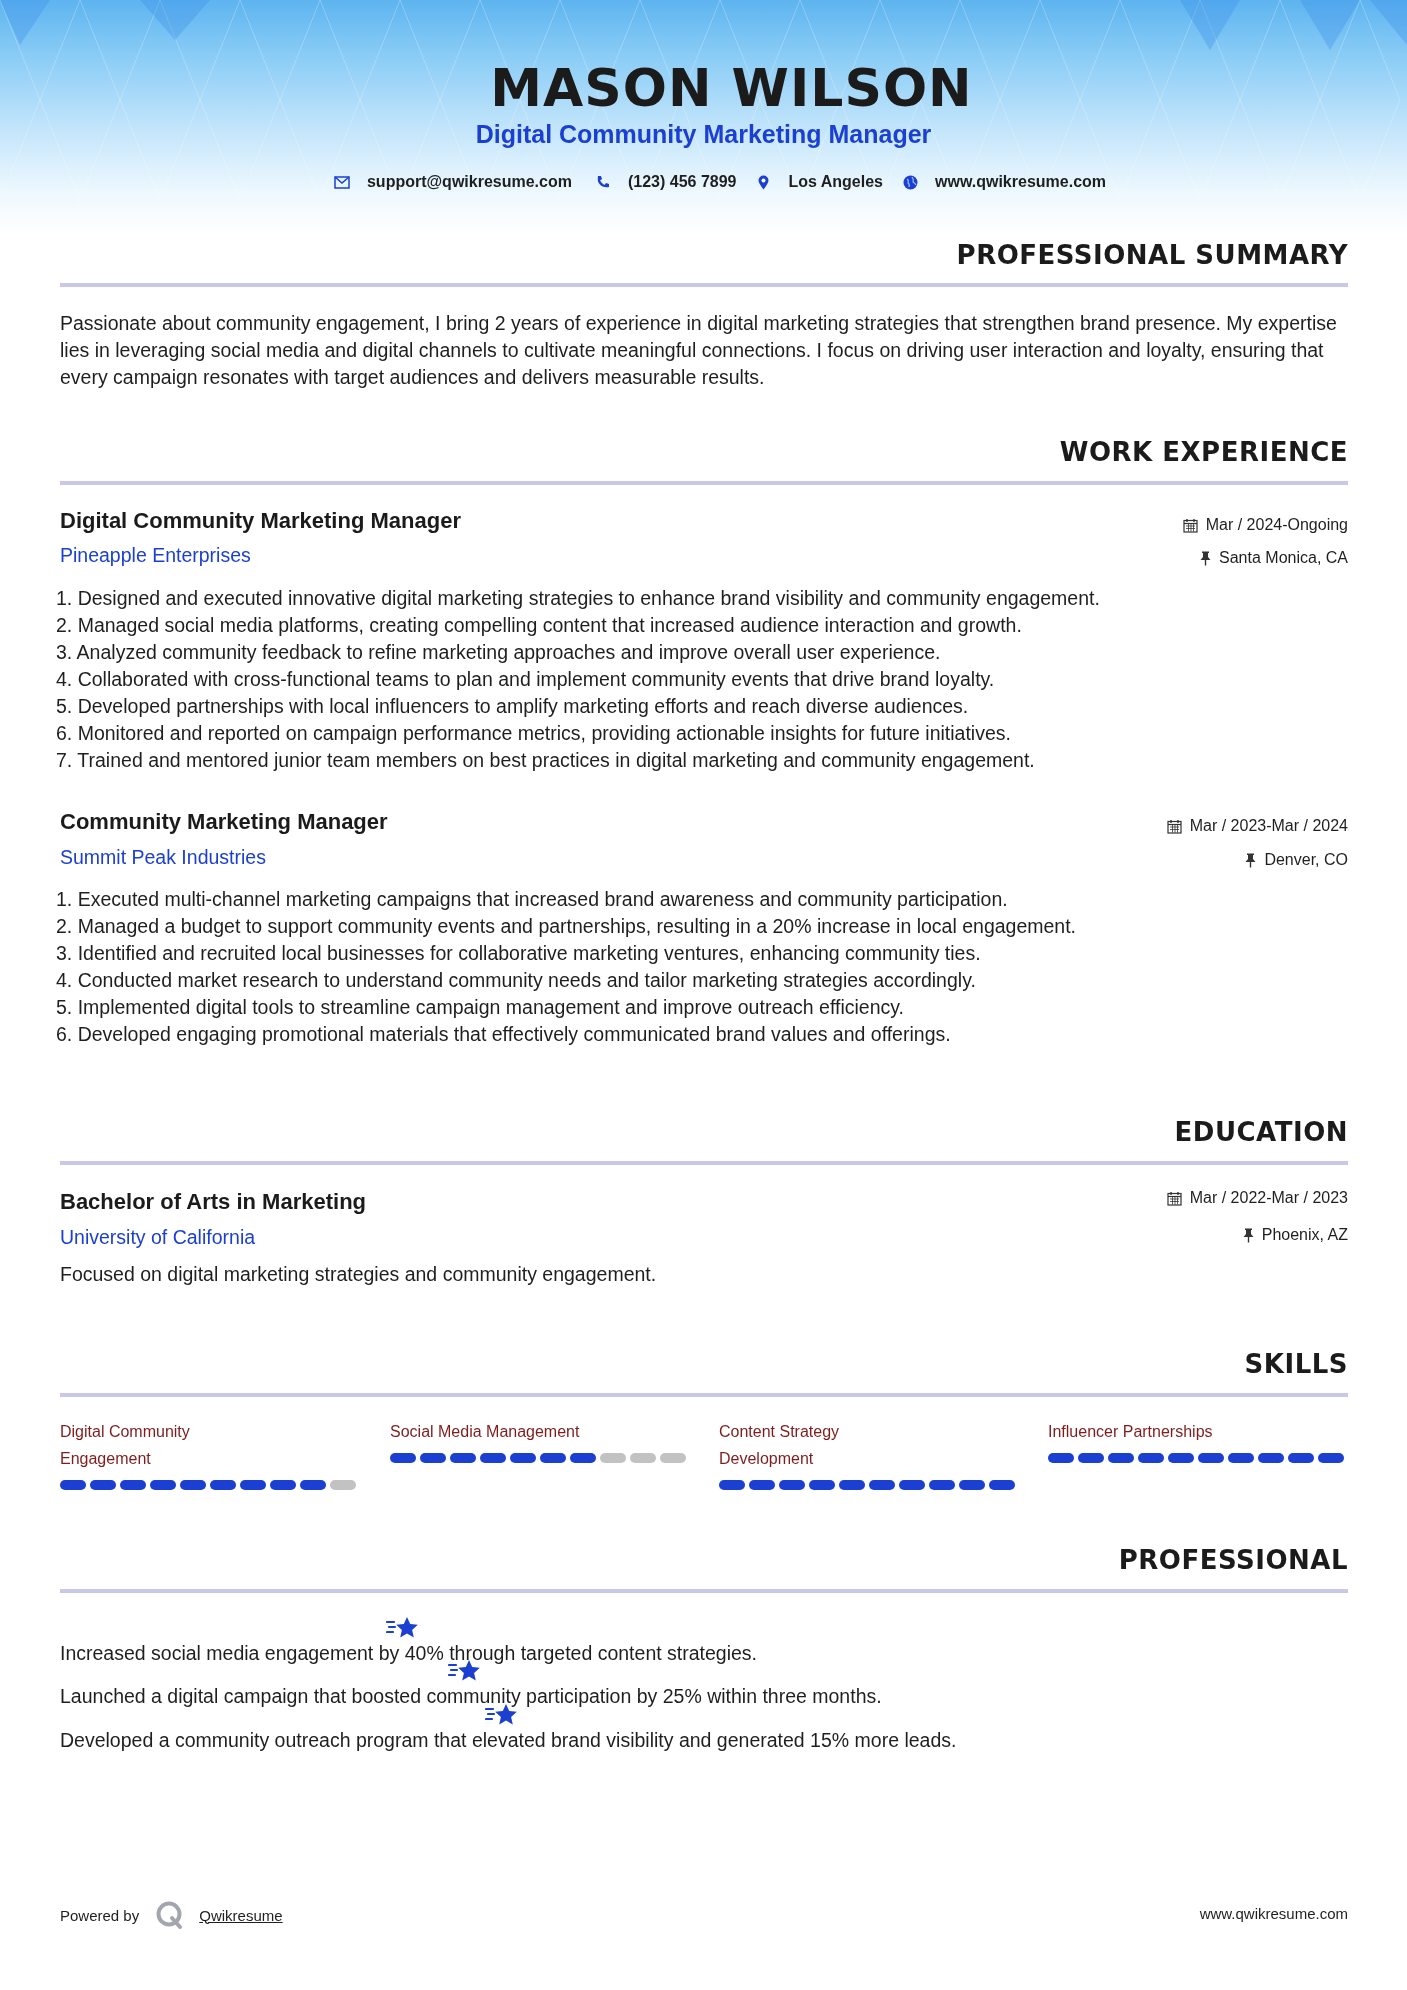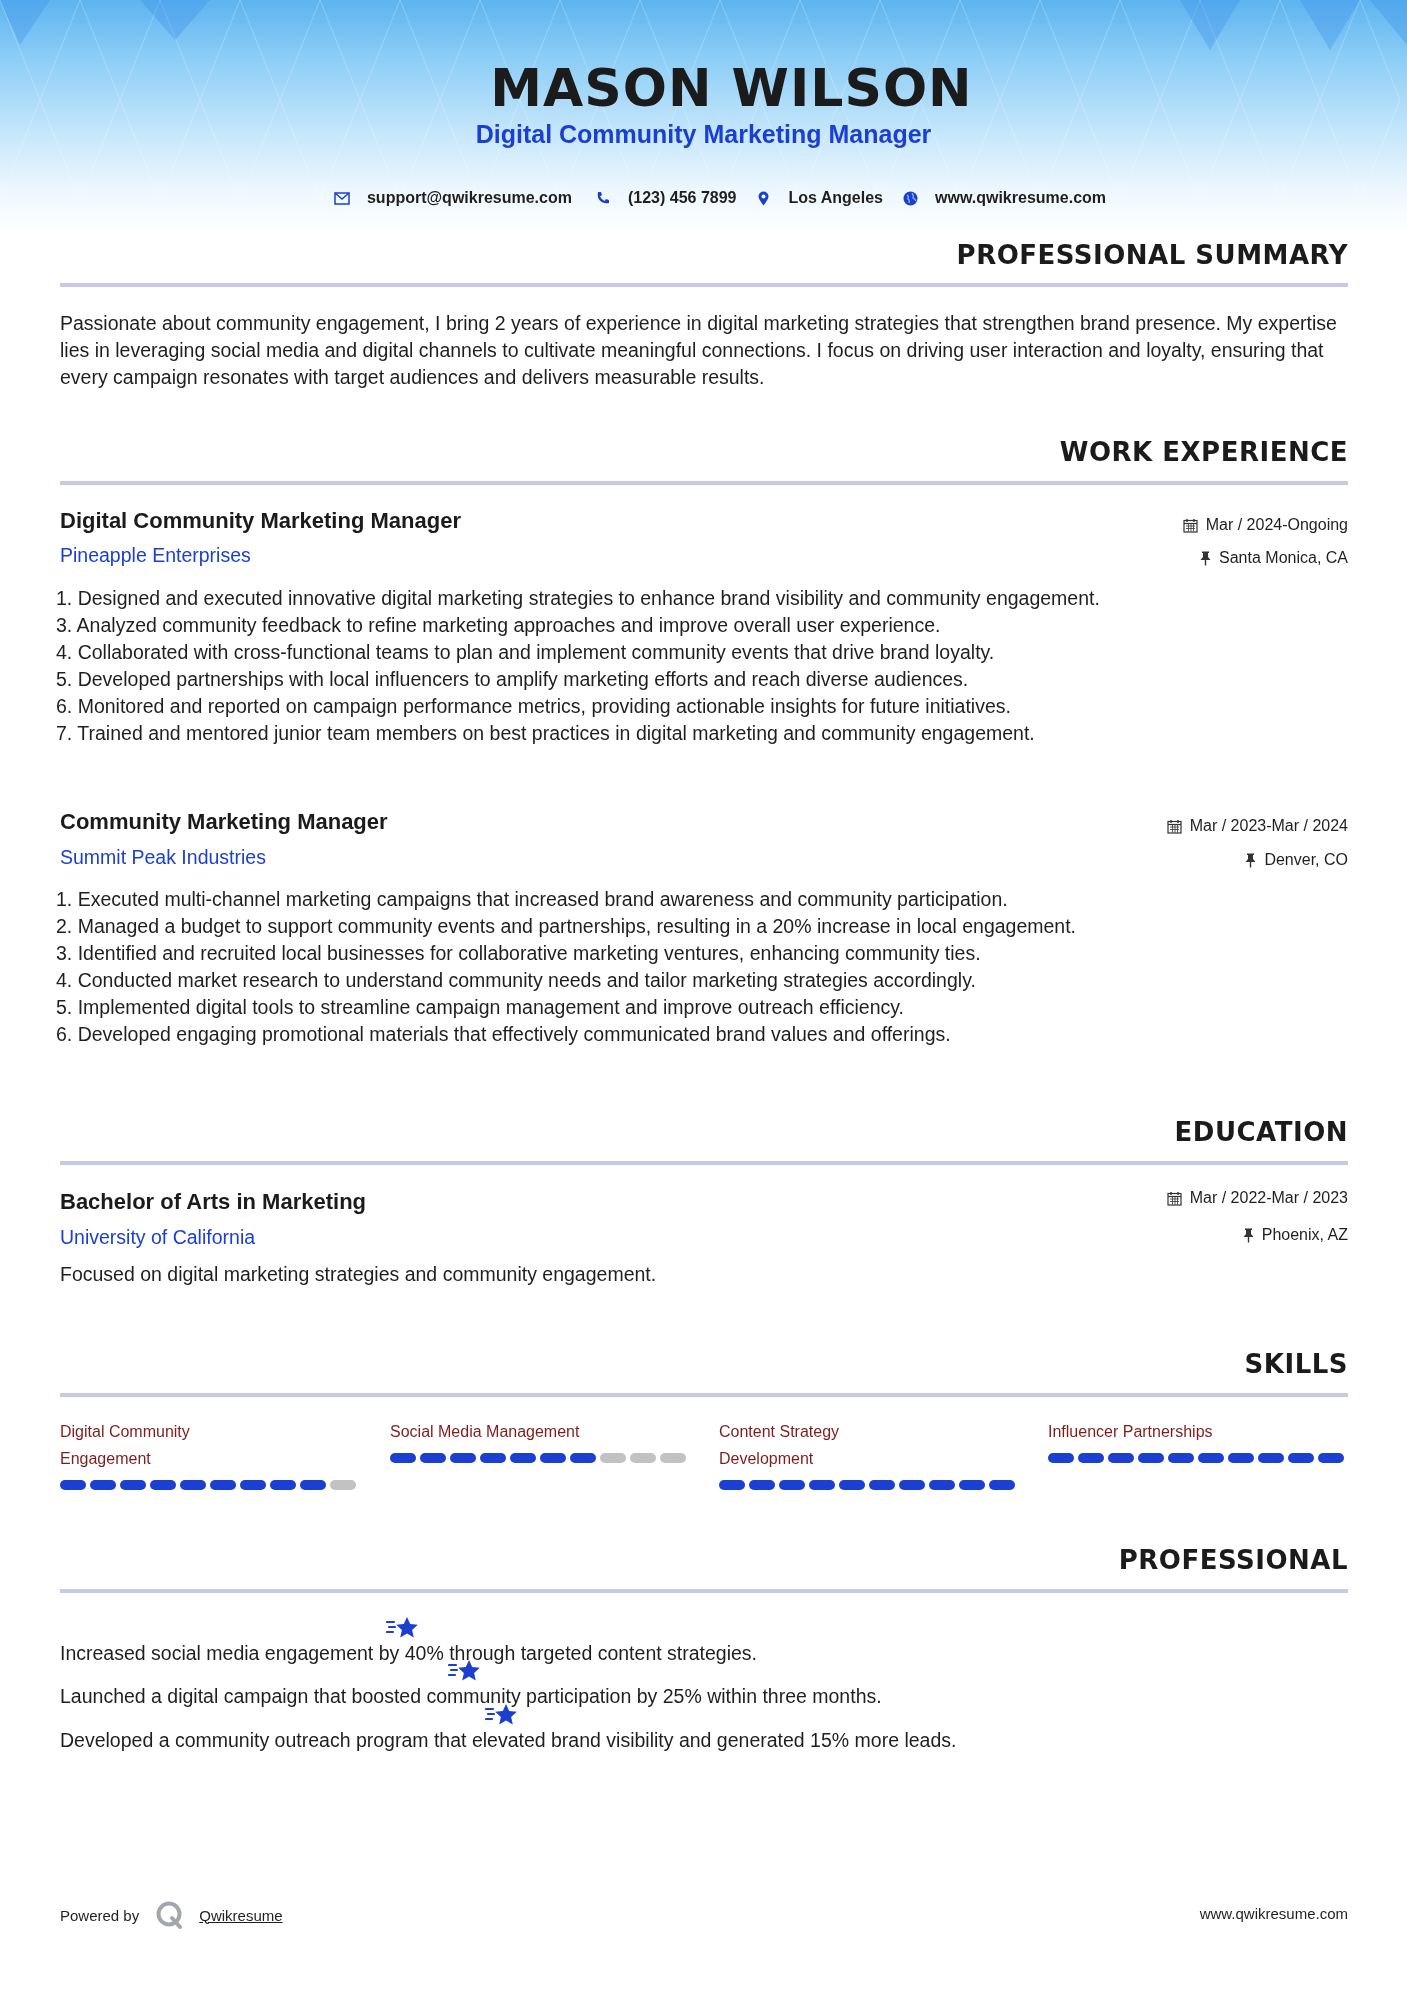--- a/index.html
+++ b/index.html
@@ -16,21 +16,21 @@
     position: absolute; left: 0; width: 1407px; top: 58px; text-align: center;
     font-size: 52px; font-weight: bold; letter-spacing: 1px; color: #1b1b1b;
     font-family: "DejaVu Sans", sans-serif;
     margin-left: 28px;
   }
   .job-title {
     position: absolute; left: 0; width: 1407px; top: 120px; text-align: center;
     font-size: 25px; font-weight: bold; color: #1b3fd1;
   }
   .contact {
-    position: absolute; left: 0; width: 1407px; top: 189px;
+    position: absolute; left: 0; width: 1407px; top: 173px;
     display: flex; justify-content: center; align-items: center; gap: 0;
     font-size: 16px; font-weight: bold; color: #1f1f1f; padding-left: 16px;
   }
   .contact .item { display: flex; align-items: center; }
   .contact .ico { width: 18px; height: 18px; margin-right: 16px; margin-left: 16px; display: inline-flex; align-items: center; justify-content: center; }
 
   .section-title {
     position: absolute; left: 60px; width: 1288px; text-align: right;
     font-size: 26px; font-weight: bold; letter-spacing: 0.5px; color: #1b1b1b;
     font-family: "DejaVu Sans", sans-serif;
@@ -143,20 +143,21 @@
   <span class="ico">
     <svg width="11" height="15" viewBox="0 0 11 15">
         <path d="M2 0.5 H9 V2 H8 V6 L10.5 9 H0.5 L3 6 V2 H2 Z" fill="#333"></path>
         <line x1="5.5" y1="9" x2="5.5" y2="14.5" stroke="#333" stroke-width="1.4"></line>
       </svg>
   </span>
   <span>Santa Monica, CA</span>
 </div>
 <ul class="bullets" style="top:585px">
   <li>1. Designed and executed innovative digital marketing strategies to enhance brand visibility and community engagement.</li>
+  <li>2. Managed social media platforms, creating compelling content that increased audience interaction and growth.</li>
   <li>3. Analyzed community feedback to refine marketing approaches and improve overall user experience.</li>
   <li>4. Collaborated with cross-functional teams to plan and implement community events that drive brand loyalty.</li>
   <li>5. Developed partnerships with local influencers to amplify marketing efforts and reach diverse audiences.</li>
   <li>6. Monitored and reported on campaign performance metrics, providing actionable insights for future initiatives.</li>
   <li>7. Trained and mentored junior team members on best practices in digital marketing and community engagement.</li>
 </ul>
 
 <div class="entry-title" style="top:809px">Community Marketing Manager</div>
 <div class="entry-org" style="top:846px">Summit Peak Industries</div>
 <div class="entry-meta" style="top:817px">

